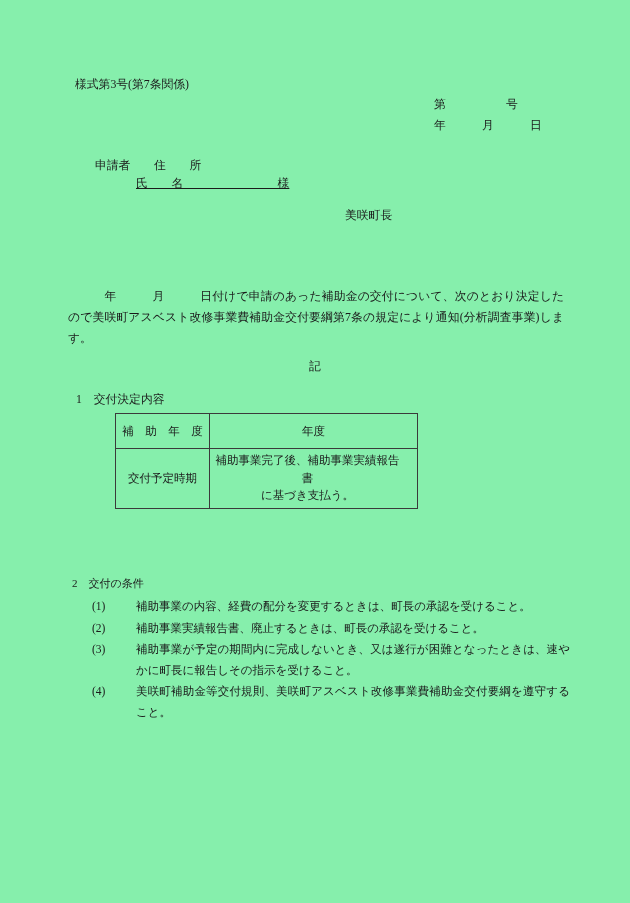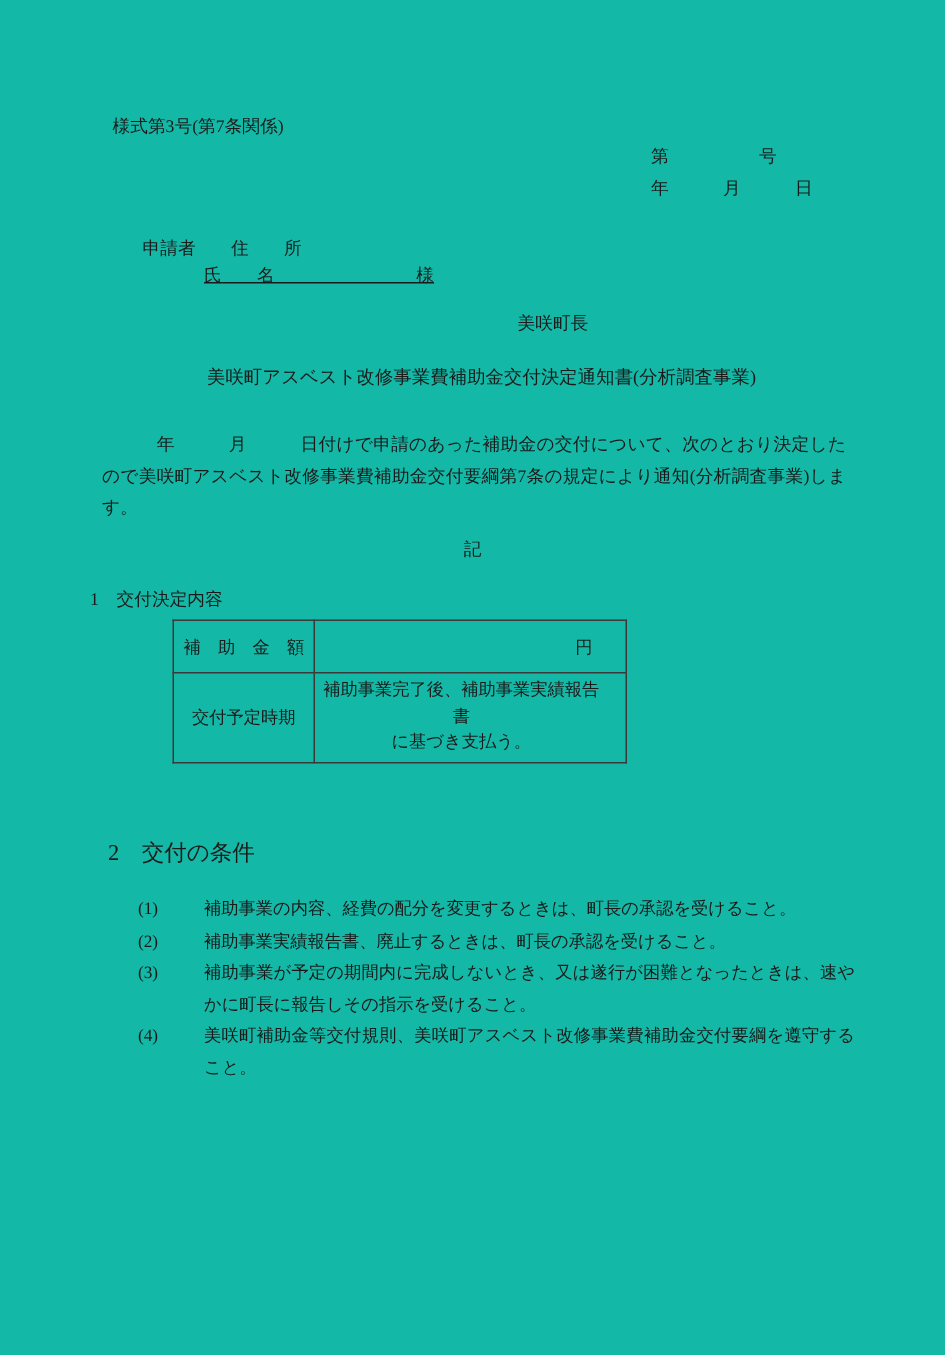--- a/index.html
+++ b/index.html
@@ -13,21 +13,21 @@
     height: 903px;
     position: relative;
     font-family: "Liberation Serif", "DejaVu Serif", serif;
     color: #1a1a1a;
     background: #fdfdfd;
     overflow: hidden;
   }
   .page {
     position: absolute;
     inset: 0;
-    background: #14b8a6;
+    background: #86efac;
   }
 
   
   .t {
     position: absolute;
     font-size: 11.5px;
     line-height: 1.0;
     white-space: pre;
     color: #1b1b1b;
   }
@@ -100,21 +100,21 @@
     position: absolute;
     left: 0;
     top: 359px;
     width: 630px;
     text-align: center;
     font-size: 11.8px;
   }
 
   
   #section1-heading {
-    left: 60px;
+    left: 76px;
     top: 394px;
     font-size: 11.8px;
   }
 
   
   #decision-table {
     position: absolute;
     left: 115px;
     top: 413px;
     width: 303px;
@@ -149,22 +149,22 @@
     height: 38px;
     vertical-align: middle;
   }
   #decision-table td.val-left span {
     display: block;
   }
 
   
   #section2-heading {
     left: 72px;
-    top: 562px;
-    font-size: 15px;
+    top: 578px;
+    font-size: 11px;
     text-align: right;
   }
   .cond-list {
     position: absolute;
     left: 92px;
     top: 596px;
     width: 478px;
     margin: 0;
     padding: 0;
     list-style: none;
@@ -201,33 +201,32 @@
   <div class="t" id="doc-number">第　　　　　号</div>
 
   <div class="t" id="doc-date">年　　　月　　　日</div>
 
   <div class="t" id="applicant-address">申請者　　住　　所</div>
 
   <div class="t" id="applicant-name">氏　　名　　　　　　　　様</div>
 
   <div class="t" id="issuer">美咲町長</div>
 
-  <div class="t" id="doc-title">美咲町アスベスト改修事業費補助金交付決定通知書(分析調査事業)</div>
 
   <div id="body-para">年　　　月　　　日付けで申請のあった補助金の交付について、次のとおり決定したので美咲町アスベスト改修事業費補助金交付要綱第7条の規定により通知(分析調査事業)します。</div>
 
   <div id="ki-marker">記</div>
 
   <div class="t" id="section1-heading"><span>1</span>　<span>交付決定内容</span></div>
 
   <table id="decision-table">
     <tbody>
       <tr>
-        <td class="label">補　助　金　額</td>
-        <td class="val-right">円</td>
+        <td class="label">補　助　年　度</td>
+        <td class="val-center">年度</td>
       </tr>
       <tr>
         <td class="label">交付予定時期</td>
         <td class="val-left">
           <span>補助事業完了後、補助事業実績報告書</span>
           <span>に基づき支払う。</span>
         </td>
       </tr>
     </tbody>
   </table>

